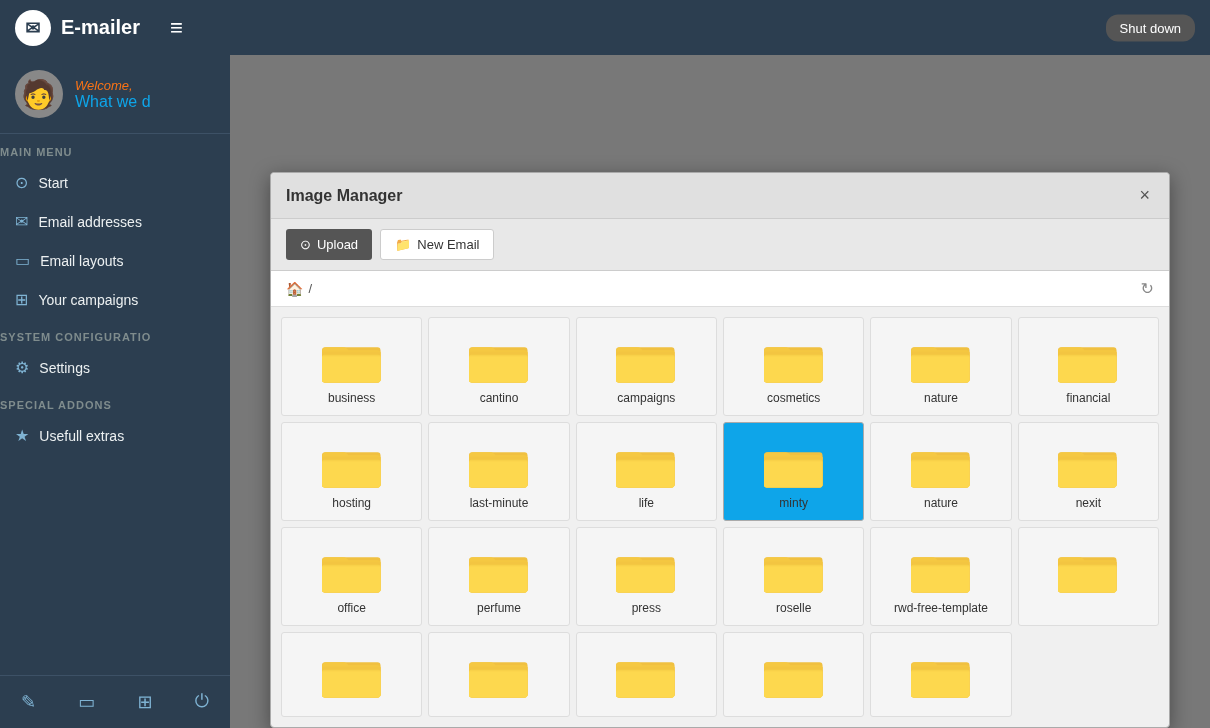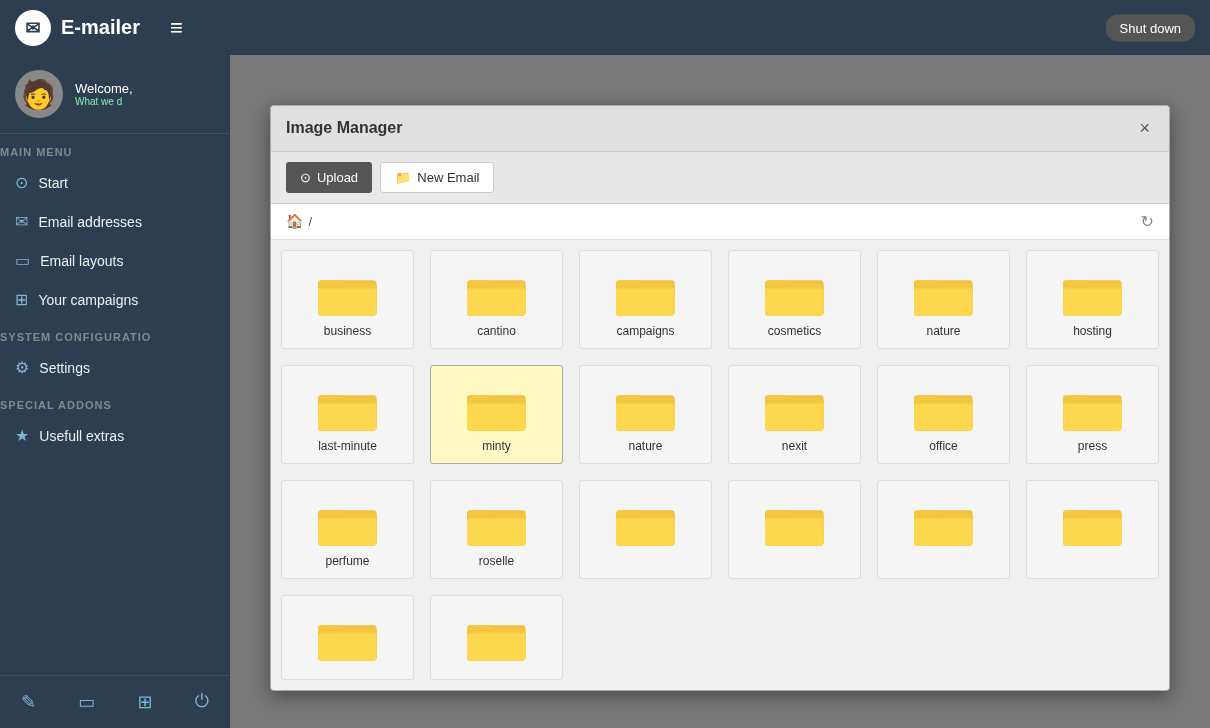--- a/index.html
+++ b/index.html
@@ -82,22 +82,22 @@
       height: 48px;
       border-radius: 50%;
       background: #888;
       overflow: hidden;
       display: flex;
       align-items: center;
       justify-content: center;
       font-size: 28px;
     }
     .profile-text { font-size: 13px; }
-    .profile-text .welcome { color: #ffffff; }
-    .profile-text .what { color: #86efac; font-size: 10px; }
+    .profile-text .welcome { color: #f97316; font-style: italic; }
+    .profile-text .what { color: #0ea5e9; font-size: 16px; }
 
     .sidebar-section-label {
       font-size: 11px;
       color: #7f8c8d;
       padding: 12px 0 5px;
       letter-spacing: 1px;
       font-weight: bold;
     }
     .sidebar-item {
       display: flex;
@@ -132,21 +132,21 @@
       position: relative;
       overflow: hidden;
     }
 
     
     .modal-overlay {
       position: absolute;
       top: 0; left: 0; right: 0; bottom: 0;
       background: rgba(0,0,0,0.4);
       display: flex;
-      align-items: center;
+      align-items: flex-end;
       justify-content: center;
       padding-top: 12px;
       z-index: 100;
     }
 
     
     .modal {
       background: #f0f0f0;
       border: 1px solid #aaa;
       border-radius: 4px;
@@ -229,34 +229,34 @@
 
     
     .file-grid-wrapper {
       overflow-y: auto;
       flex: 1;
       padding: 10px;
     }
     .file-grid {
       display: grid;
       grid-template-columns: repeat(6, 1fr);
-      gap: 16px;
+      gap: 6px;
     }
     .folder-item {
       background: #f5f5f5;
       border: 1px solid #ddd;
       border-radius: 3px;
       padding: 15px 10px 10px;
       display: flex;
       flex-direction: column;
       align-items: center;
       cursor: pointer;
       transition: background 0.15s;
     }
-    .folder-item.selected { background: #fef9c3; border-color: #aaa; }
+    .folder-item.selected { background: #0ea5e9; border-color: #aaa; }
     .folder-icon-svg {
       width: 60px;
       height: 50px;
       margin-bottom: 8px;
     }
     .folder-name {
       font-size: 12px;
       color: #333;
       text-align: center;
       word-break: break-all;
@@ -409,32 +409,52 @@
       <span class="folder-name">nature</span>
     </div>
               <div class="folder-item">
       <svg class="folder-icon-svg" viewBox="0 0 80 65" xmlns="http://www.w3.org/2000/svg">
         <rect x="0" y="18" width="78" height="47" rx="4" ry="4" fill="#f0c040"></rect>
         <rect x="0" y="22" width="78" height="43" rx="4" ry="4" fill="#f5c842"></rect>
         <path d="M0 24 Q0 18 6 18 L28 18 Q34 18 36 24 L78 24 Q78 24 78 28 L78 60 Q78 65 74 65 L4 65 Q0 65 0 60 Z" fill="#f5c842"></path>
         <rect x="0" y="28" width="78" height="37" rx="3" ry="3" fill="#fdd84e"></rect>
         <path d="M0 24 L78 24 L78 30 Q0 30 0 30 Z" fill="#f0c040" opacity="0.3"></path>
       </svg>
+      <span class="folder-name">financial</span>
+    </div>
+              <div class="folder-item">
+      <svg class="folder-icon-svg" viewBox="0 0 80 65" xmlns="http://www.w3.org/2000/svg">
+        <rect x="0" y="18" width="78" height="47" rx="4" ry="4" fill="#f0c040"></rect>
+        <rect x="0" y="22" width="78" height="43" rx="4" ry="4" fill="#f5c842"></rect>
+        <path d="M0 24 Q0 18 6 18 L28 18 Q34 18 36 24 L78 24 Q78 24 78 28 L78 60 Q78 65 74 65 L4 65 Q0 65 0 60 Z" fill="#f5c842"></path>
+        <rect x="0" y="28" width="78" height="37" rx="3" ry="3" fill="#fdd84e"></rect>
+        <path d="M0 24 L78 24 L78 30 Q0 30 0 30 Z" fill="#f0c040" opacity="0.3"></path>
+      </svg>
       <span class="folder-name">hosting</span>
     </div>
               <div class="folder-item">
       <svg class="folder-icon-svg" viewBox="0 0 80 65" xmlns="http://www.w3.org/2000/svg">
         <rect x="0" y="18" width="78" height="47" rx="4" ry="4" fill="#f0c040"></rect>
         <rect x="0" y="22" width="78" height="43" rx="4" ry="4" fill="#f5c842"></rect>
         <path d="M0 24 Q0 18 6 18 L28 18 Q34 18 36 24 L78 24 Q78 24 78 28 L78 60 Q78 65 74 65 L4 65 Q0 65 0 60 Z" fill="#f5c842"></path>
         <rect x="0" y="28" width="78" height="37" rx="3" ry="3" fill="#fdd84e"></rect>
         <path d="M0 24 L78 24 L78 30 Q0 30 0 30 Z" fill="#f0c040" opacity="0.3"></path>
       </svg>
       <span class="folder-name">last-minute</span>
     </div>
+              <div class="folder-item">
+      <svg class="folder-icon-svg" viewBox="0 0 80 65" xmlns="http://www.w3.org/2000/svg">
+        <rect x="0" y="18" width="78" height="47" rx="4" ry="4" fill="#f0c040"></rect>
+        <rect x="0" y="22" width="78" height="43" rx="4" ry="4" fill="#f5c842"></rect>
+        <path d="M0 24 Q0 18 6 18 L28 18 Q34 18 36 24 L78 24 Q78 24 78 28 L78 60 Q78 65 74 65 L4 65 Q0 65 0 60 Z" fill="#f5c842"></path>
+        <rect x="0" y="28" width="78" height="37" rx="3" ry="3" fill="#fdd84e"></rect>
+        <path d="M0 24 L78 24 L78 30 Q0 30 0 30 Z" fill="#f0c040" opacity="0.3"></path>
+      </svg>
+      <span class="folder-name">life</span>
+    </div>
               <div class="folder-item selected">
       <svg class="folder-icon-svg" viewBox="0 0 80 65" xmlns="http://www.w3.org/2000/svg">
         <rect x="0" y="18" width="78" height="47" rx="4" ry="4" fill="#f0c040"></rect>
         <rect x="0" y="22" width="78" height="43" rx="4" ry="4" fill="#f5c842"></rect>
         <path d="M0 24 Q0 18 6 18 L28 18 Q34 18 36 24 L78 24 Q78 24 78 28 L78 60 Q78 65 74 65 L4 65 Q0 65 0 60 Z" fill="#f5c842"></path>
         <rect x="0" y="28" width="78" height="37" rx="3" ry="3" fill="#fdd84e"></rect>
         <path d="M0 24 L78 24 L78 30 Q0 30 0 30 Z" fill="#f0c040" opacity="0.3"></path>
       </svg>
       <span class="folder-name">minty</span>
     </div>
@@ -469,41 +489,51 @@
       <span class="folder-name">office</span>
     </div>
               <div class="folder-item">
       <svg class="folder-icon-svg" viewBox="0 0 80 65" xmlns="http://www.w3.org/2000/svg">
         <rect x="0" y="18" width="78" height="47" rx="4" ry="4" fill="#f0c040"></rect>
         <rect x="0" y="22" width="78" height="43" rx="4" ry="4" fill="#f5c842"></rect>
         <path d="M0 24 Q0 18 6 18 L28 18 Q34 18 36 24 L78 24 Q78 24 78 28 L78 60 Q78 65 74 65 L4 65 Q0 65 0 60 Z" fill="#f5c842"></path>
         <rect x="0" y="28" width="78" height="37" rx="3" ry="3" fill="#fdd84e"></rect>
         <path d="M0 24 L78 24 L78 30 Q0 30 0 30 Z" fill="#f0c040" opacity="0.3"></path>
       </svg>
+      <span class="folder-name">perfume</span>
+    </div>
+              <div class="folder-item">
+      <svg class="folder-icon-svg" viewBox="0 0 80 65" xmlns="http://www.w3.org/2000/svg">
+        <rect x="0" y="18" width="78" height="47" rx="4" ry="4" fill="#f0c040"></rect>
+        <rect x="0" y="22" width="78" height="43" rx="4" ry="4" fill="#f5c842"></rect>
+        <path d="M0 24 Q0 18 6 18 L28 18 Q34 18 36 24 L78 24 Q78 24 78 28 L78 60 Q78 65 74 65 L4 65 Q0 65 0 60 Z" fill="#f5c842"></path>
+        <rect x="0" y="28" width="78" height="37" rx="3" ry="3" fill="#fdd84e"></rect>
+        <path d="M0 24 L78 24 L78 30 Q0 30 0 30 Z" fill="#f0c040" opacity="0.3"></path>
+      </svg>
       <span class="folder-name">press</span>
     </div>
               <div class="folder-item">
       <svg class="folder-icon-svg" viewBox="0 0 80 65" xmlns="http://www.w3.org/2000/svg">
         <rect x="0" y="18" width="78" height="47" rx="4" ry="4" fill="#f0c040"></rect>
         <rect x="0" y="22" width="78" height="43" rx="4" ry="4" fill="#f5c842"></rect>
         <path d="M0 24 Q0 18 6 18 L28 18 Q34 18 36 24 L78 24 Q78 24 78 28 L78 60 Q78 65 74 65 L4 65 Q0 65 0 60 Z" fill="#f5c842"></path>
         <rect x="0" y="28" width="78" height="37" rx="3" ry="3" fill="#fdd84e"></rect>
         <path d="M0 24 L78 24 L78 30 Q0 30 0 30 Z" fill="#f0c040" opacity="0.3"></path>
       </svg>
-      <span class="folder-name">perfume</span>
-    </div>
-              <div class="folder-item">
-      <svg class="folder-icon-svg" viewBox="0 0 80 65" xmlns="http://www.w3.org/2000/svg">
-        <rect x="0" y="18" width="78" height="47" rx="4" ry="4" fill="#f0c040"></rect>
-        <rect x="0" y="22" width="78" height="43" rx="4" ry="4" fill="#f5c842"></rect>
-        <path d="M0 24 Q0 18 6 18 L28 18 Q34 18 36 24 L78 24 Q78 24 78 28 L78 60 Q78 65 74 65 L4 65 Q0 65 0 60 Z" fill="#f5c842"></path>
-        <rect x="0" y="28" width="78" height="37" rx="3" ry="3" fill="#fdd84e"></rect>
-        <path d="M0 24 L78 24 L78 30 Q0 30 0 30 Z" fill="#f0c040" opacity="0.3"></path>
-      </svg>
       <span class="folder-name">roselle</span>
+    </div>
+              <div class="folder-item">
+      <svg class="folder-icon-svg" viewBox="0 0 80 65" xmlns="http://www.w3.org/2000/svg">
+        <rect x="0" y="18" width="78" height="47" rx="4" ry="4" fill="#f0c040"></rect>
+        <rect x="0" y="22" width="78" height="43" rx="4" ry="4" fill="#f5c842"></rect>
+        <path d="M0 24 Q0 18 6 18 L28 18 Q34 18 36 24 L78 24 Q78 24 78 28 L78 60 Q78 65 74 65 L4 65 Q0 65 0 60 Z" fill="#f5c842"></path>
+        <rect x="0" y="28" width="78" height="37" rx="3" ry="3" fill="#fdd84e"></rect>
+        <path d="M0 24 L78 24 L78 30 Q0 30 0 30 Z" fill="#f0c040" opacity="0.3"></path>
+      </svg>
+      <span class="folder-name">rwd-free-template</span>
     </div>
               <div class="folder-item">
       <svg class="folder-icon-svg" viewBox="0 0 80 65" xmlns="http://www.w3.org/2000/svg">
         <rect x="0" y="18" width="78" height="47" rx="4" ry="4" fill="#f0c040"></rect>
         <rect x="0" y="22" width="78" height="43" rx="4" ry="4" fill="#f5c842"></rect>
         <path d="M0 24 Q0 18 6 18 L28 18 Q34 18 36 24 L78 24 Q78 24 78 28 L78 60 Q78 65 74 65 L4 65 Q0 65 0 60 Z" fill="#f5c842"></path>
         <rect x="0" y="28" width="78" height="37" rx="3" ry="3" fill="#fdd84e"></rect>
         <path d="M0 24 L78 24 L78 30 Q0 30 0 30 Z" fill="#f0c040" opacity="0.3"></path>
       </svg>
       <span class="folder-name"></span>

